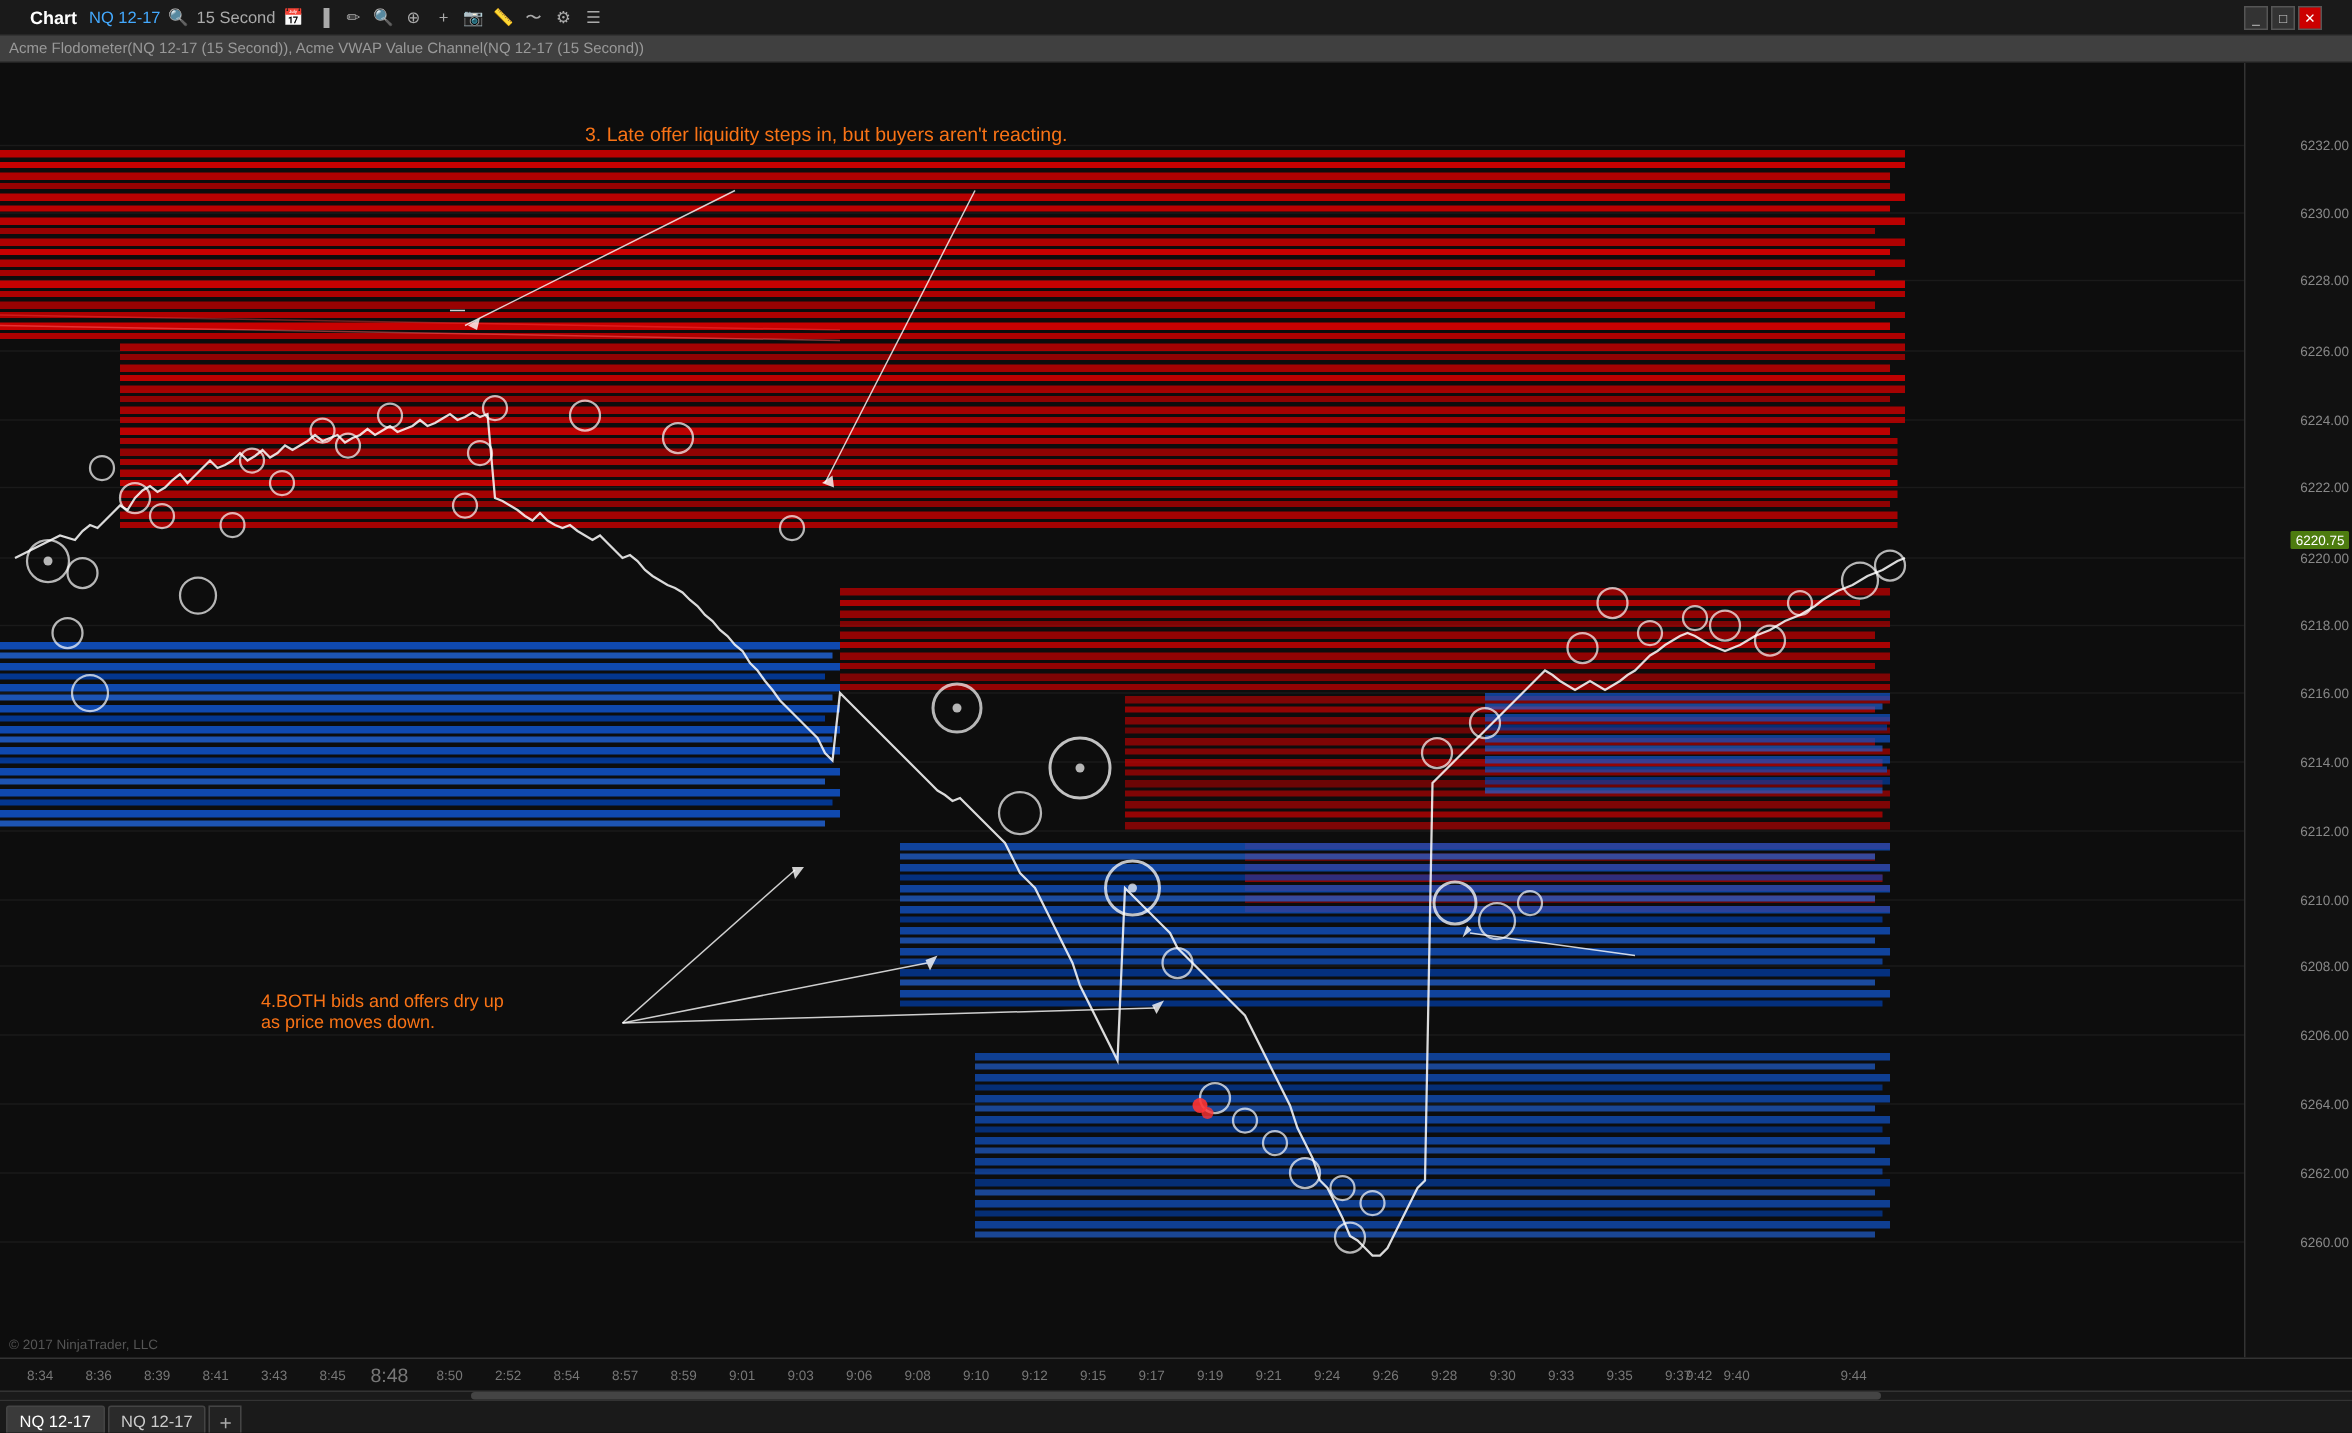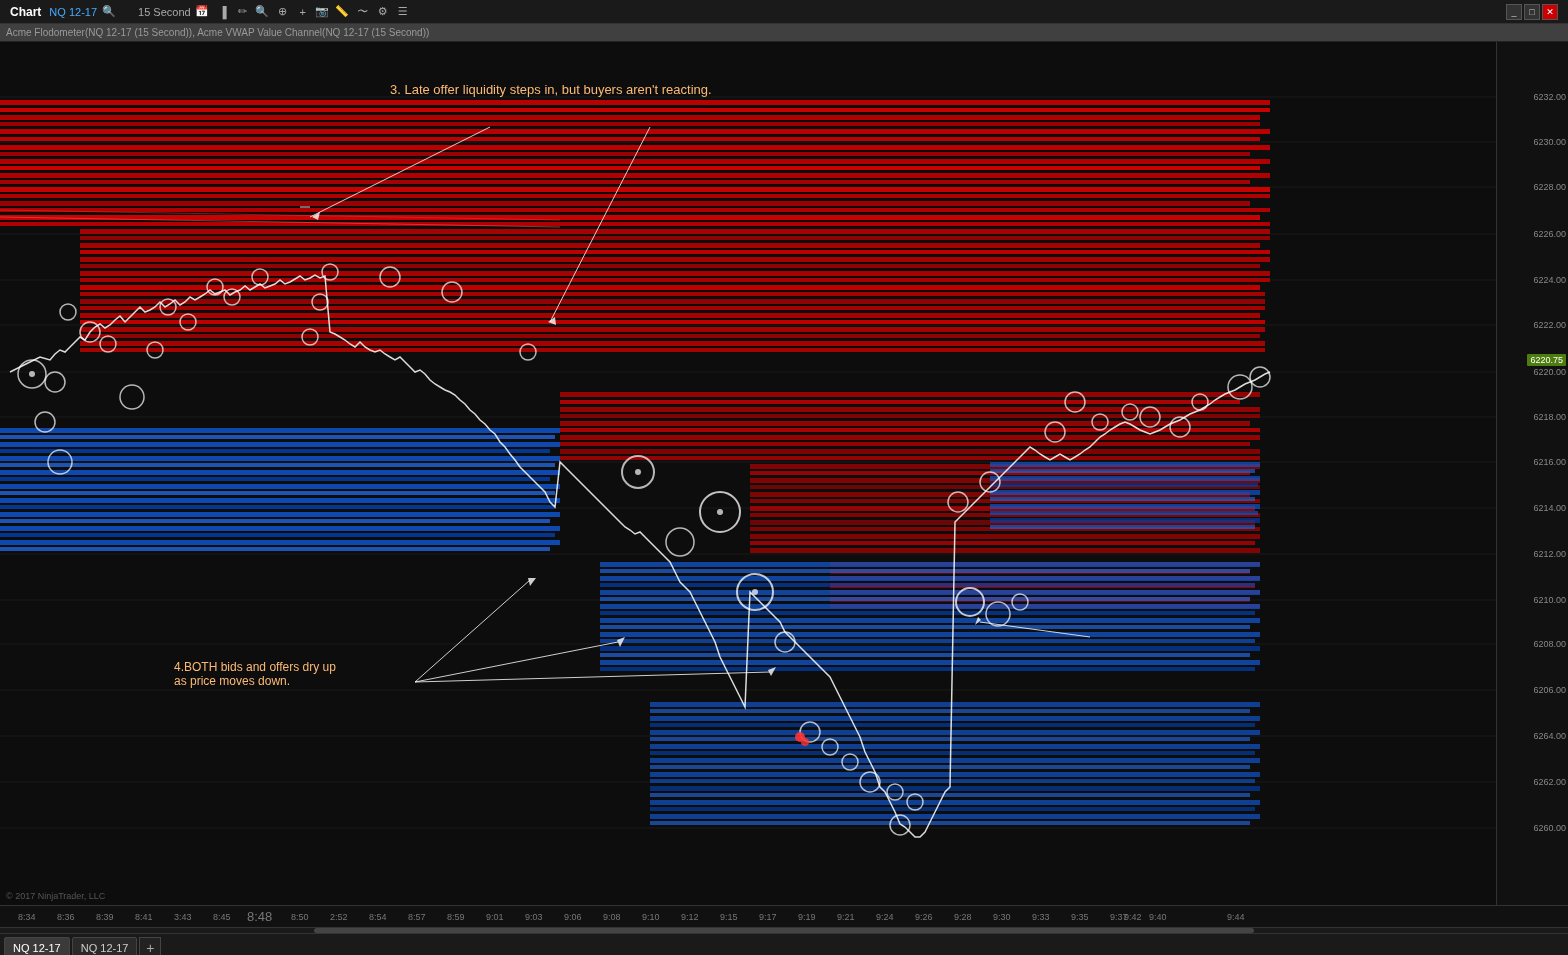--- a/index.html
+++ b/index.html
@@ -11,21 +11,21 @@
       overflow: hidden;
       color: #ccc;
     }
 
     
     #title-bar {
       background: #1a1a1a;
       height: 24px;
       display: flex;
       align-items: center;
-      padding: 0 10px;
+      padding: 0 20px;
       border-bottom: 1px solid #333;
       gap: 8px;
     }
     #title-bar .title-text {
       color: #fff;
       font-size: 12px;
       font-weight: bold;
     }
     #title-bar .toolbar {
       display: flex;
@@ -149,21 +149,21 @@
       align-items: center;
       justify-content: center;
       cursor: pointer;
       color: #aaa;
       font-size: 14px;
     }
 
     
     .annotation {
       position: absolute;
-      color: #fdba74;
+      color: #f97316;
       font-size: 13px;
       font-weight: normal;
       white-space: nowrap;
       pointer-events: none;
     }
 
     
     #chart-svg {
       position: absolute;
       top: 0; left: 0;
@@ -210,21 +210,21 @@
     }
   </style>
 </head>
 <body>
 
 <div id="title-bar">
   <span class="title-text">Chart</span>
   <div class="toolbar">
     <span style="color:#4af;font-size:11px;">NQ 12-17</span>
     <span class="toolbar-icon">🔍</span>
-    <span style="font-size:11px;margin-left:17px;">15 Second</span>
+    <span style="font-size:11px;">15 Second</span>
     <span class="toolbar-icon">📅</span>
     <span class="toolbar-icon">▐</span>
     <span class="toolbar-icon">✏</span>
     <span class="toolbar-icon">🔍</span>
     <span class="toolbar-icon">⊕</span>
     <span class="toolbar-icon">+</span>
     <span class="toolbar-icon">📷</span>
     <span class="toolbar-icon">📏</span>
     <span class="toolbar-icon">〜</span>
     <span class="toolbar-icon">⚙</span>

